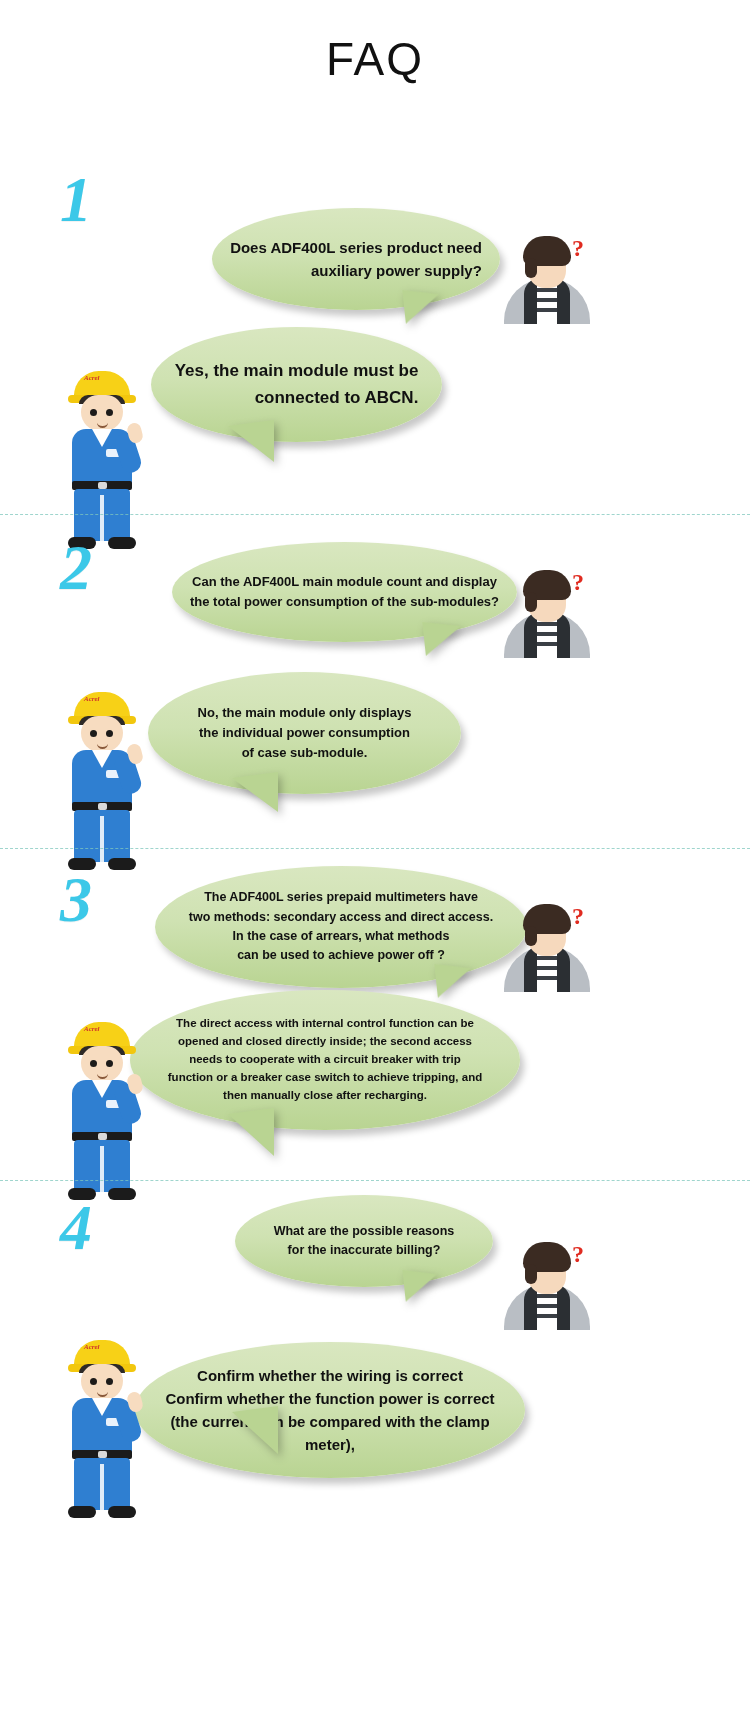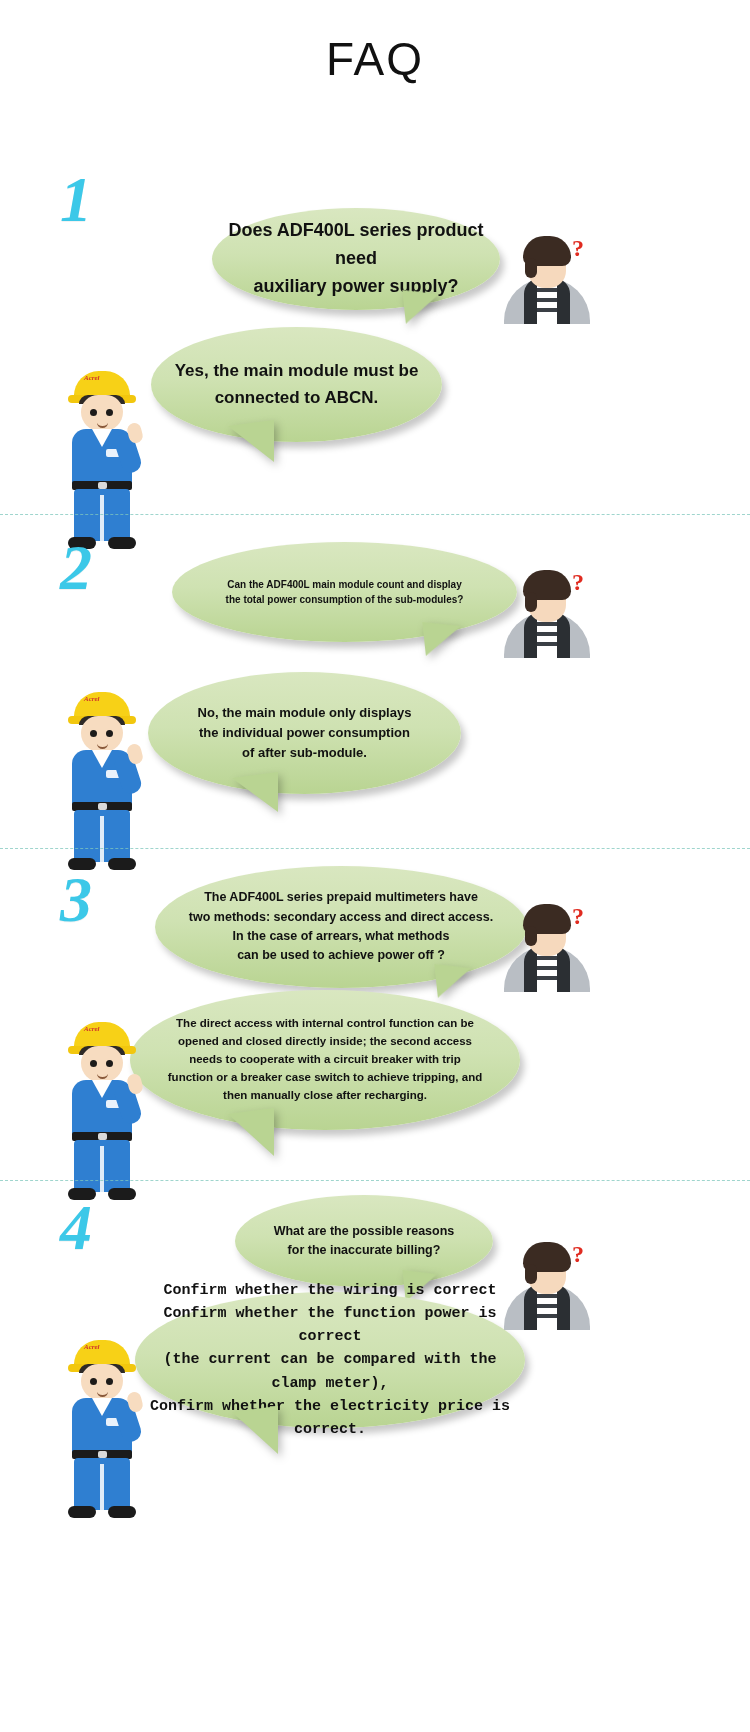--- a/index.html
+++ b/index.html
@@ -139,28 +139,28 @@
 </head>
 <body>
 
 <div class="page">
 
   <div class="title">FAQ</div>
 
   <div class="num" style="left:60px;top:168px;">1</div>
 
   <div class="bubble" style="left:212px;top:208px;width:288px;height:102px;">
-    <span class="txt reg" style="font-size:18px;">
+    <span class="txt reg" style="font-size:15px;text-align:right;">
       <span>Does ADF400L series product need</span><br>
       <span>auxiliary power supply?</span>
     </span>
   </div>
   <div class="tail" style="left:404px;top:288px;border-left:36px solid #b9d492;border-bottom:26px solid transparent;border-top:8px solid transparent;transform:rotate(-6deg);"></div>
 
-  <div class="bubble" style="left:151px;top:327px;width:291px;height:115px;">
+  <div class="bubble" style="left:151px;top:327px;width:291px;height:115px;text-align:right;">
     <span class="txt" style="font-size:17px;">
       <span>Yes, the main module must be</span><br>
       <span>connected to ABCN.</span>
     </span>
   </div>
   <div class="tail" style="left:228px;top:420px;border-right:46px solid #b9d492;border-bottom:36px solid transparent;border-top:6px solid transparent;"></div>
 
   <div class="person worker" style="left:66px;top:371px;width:80px;height:180px;">
     <div class="helmet"></div>
     <div class="logo">Acrel</div>
@@ -191,32 +191,32 @@
     <div class="face"></div>
     <div class="hair"></div>
     <div class="qmark">?</div>
   </div>
 
   <div class="divider" style="top:514px;"></div>
 
   <div class="num" style="left:60px;top:536px;">2</div>
 
   <div class="bubble" style="left:172px;top:542px;width:345px;height:100px;">
-    <span class="txt reg" style="font-size:10px;">
+    <span class="txt reg" style="font-size:13px;">
       <span>Can the ADF400L main module count and display</span><br>
       <span>the total power consumption of the sub-modules?</span>
     </span>
   </div>
   <div class="tail" style="left:424px;top:620px;border-left:38px solid #b9d492;border-bottom:26px solid transparent;border-top:8px solid transparent;transform:rotate(-6deg);"></div>
 
   <div class="bubble" style="left:148px;top:672px;width:313px;height:122px;">
     <span class="txt" style="font-size:13px;">
       <span>No, the main module only displays</span><br>
       <span>the individual power consumption</span><br>
-      <span>of after sub-module.</span>
+      <span>of case sub-module.</span>
     </span>
   </div>
   <div class="tail" style="left:232px;top:772px;border-right:46px solid #b9d492;border-bottom:34px solid transparent;border-top:6px solid transparent;"></div>
 
   <div class="person worker" style="left:66px;top:692px;width:80px;height:180px;">
     <div class="helmet"></div>
     <div class="logo">Acrel</div>
     <div class="hair"></div>
     <div class="face"></div>
     <div class="eye l"></div>
@@ -308,26 +308,25 @@
   <div class="num" style="left:60px;top:1196px;">4</div>
 
   <div class="bubble" style="left:235px;top:1195px;width:258px;height:92px;justify-content:center;">
     <span class="txt reg" style="font-size:12.5px;">
       <span>What are the possible reasons</span><br>
       <span>for the inaccurate billing?</span>
     </span>
   </div>
   <div class="tail" style="left:404px;top:1268px;border-left:34px solid #b9d492;border-bottom:24px solid transparent;border-top:8px solid transparent;transform:rotate(-6deg);"></div>
 
-  <div class="bubble" style="left:135px;top:1292px;width:390px;height:136px;font-family:Liberation Mono, monospace;">
+  <div class="bubble" style="left:135px;top:1342px;width:390px;height:136px;">
     <span class="txt" style="font-size:15px;">
       <span>Confirm whether the wiring is correct</span><br>
       <span>Confirm whether the function power is correct</span><br>
       <span>(the current can be compared with the clamp meter),</span><br>
-      <span>Confirm whether the electricity price is correct.</span>
     </span>
   </div>
   <div class="tail" style="left:232px;top:1406px;border-right:46px solid #b9d492;border-bottom:42px solid transparent;border-top:6px solid transparent;"></div>
 
   <div class="person worker" style="left:66px;top:1340px;width:80px;height:180px;">
     <div class="helmet"></div>
     <div class="logo">Acrel</div>
     <div class="hair"></div>
     <div class="face"></div>
     <div class="eye l"></div>

